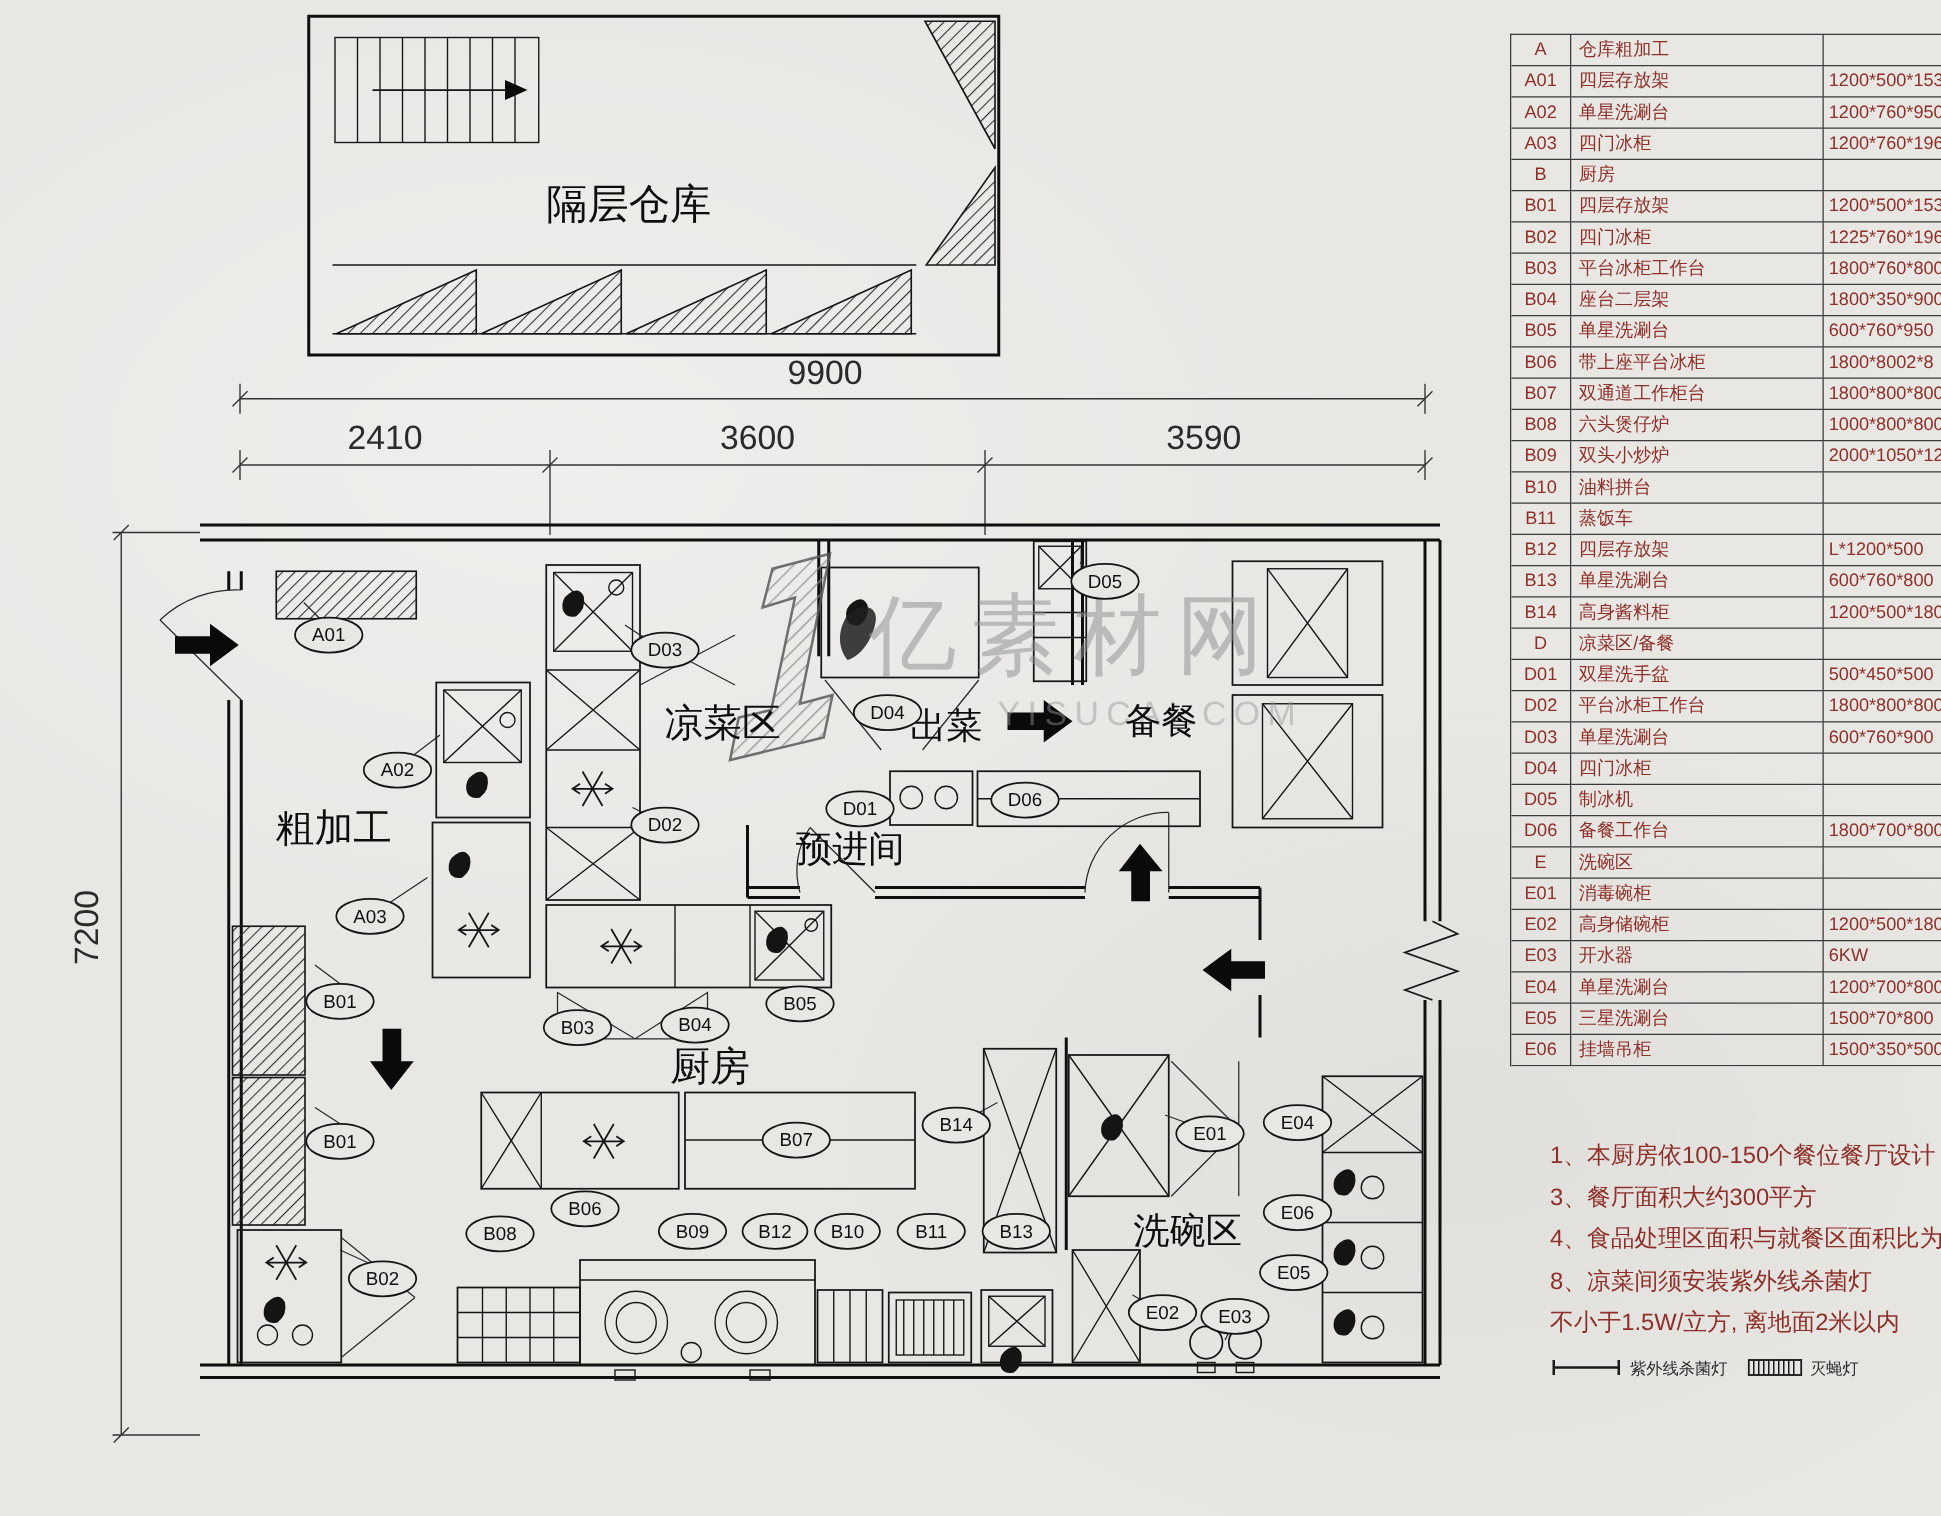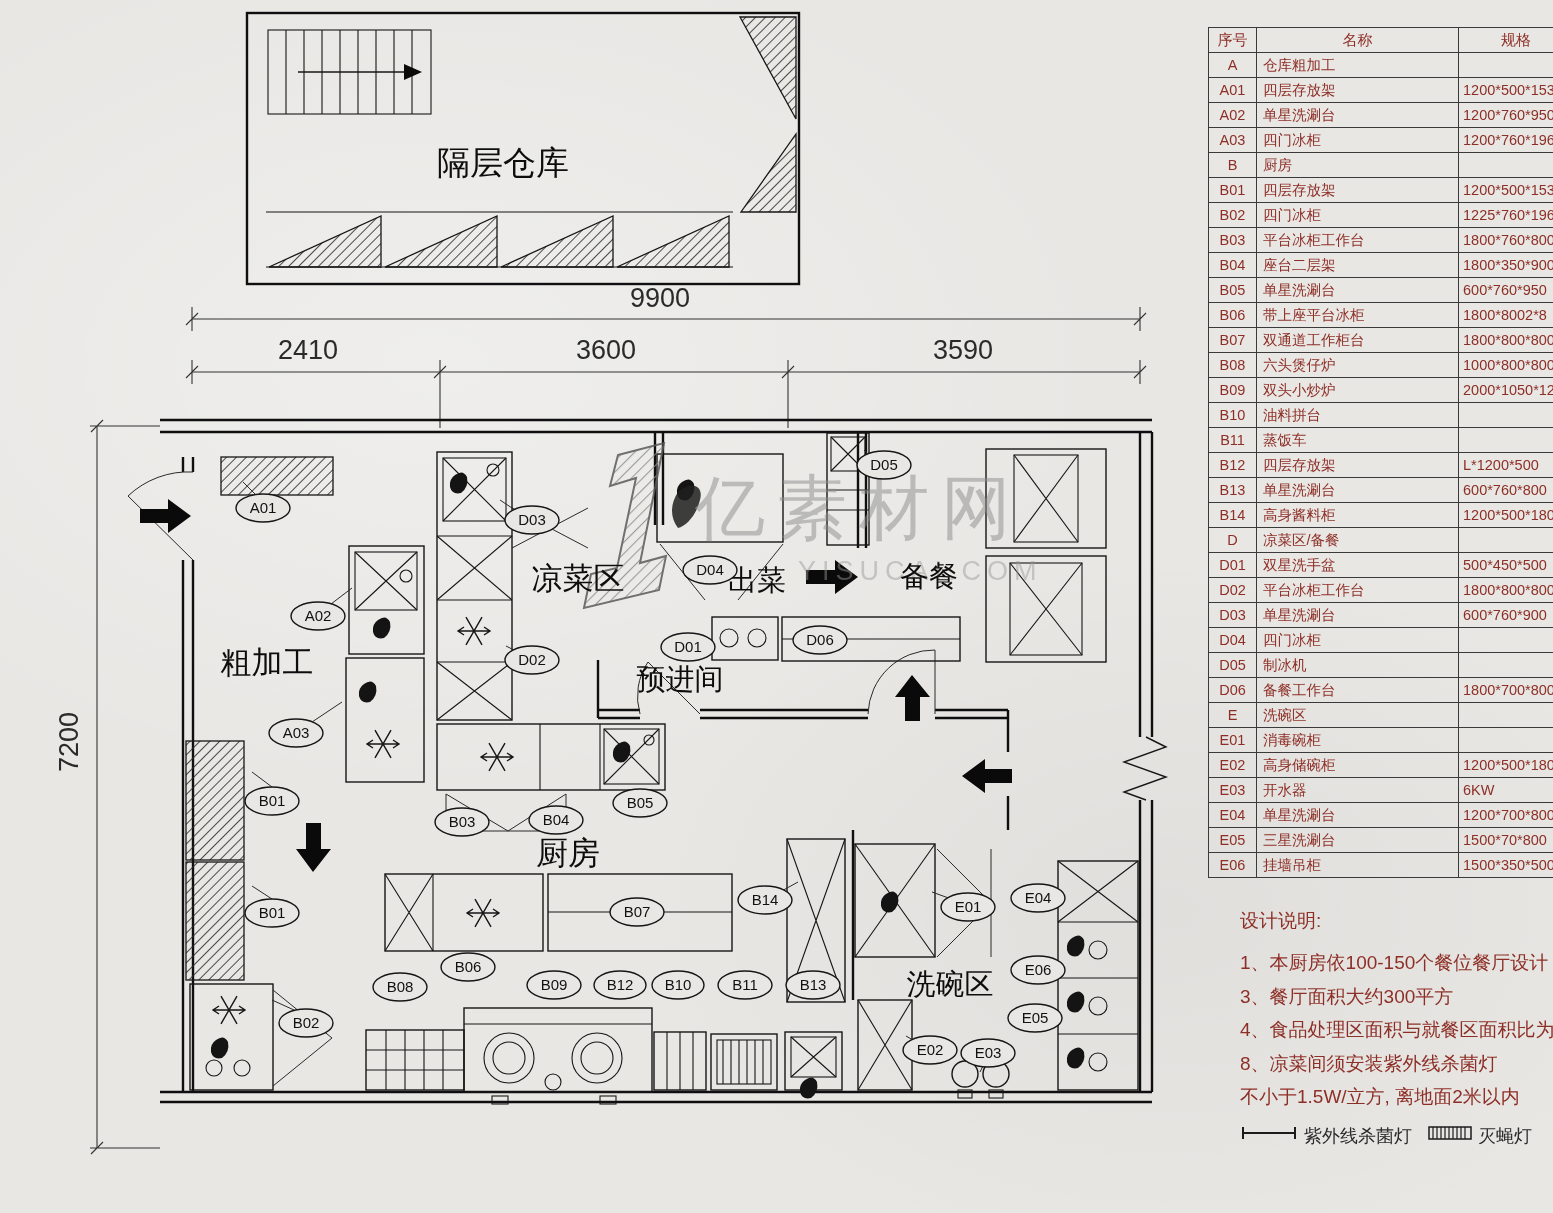--- a/index.html
+++ b/index.html
@@ -38,21 +38,21 @@
   .t-row .c1{text-align:center;}
   .t-row .c2{padding-left:6px;}
   .t-row .c3{padding-left:4px;}
   .t-head{font-size:15px;}
   .t-head .c2,.t-head .c3{text-align:center;padding-left:0;}
 
   
   .notes{position:absolute;left:1240px;top:908px;width:312px;color:#8e2f27;font-size:19px;}
   .notes-title{margin-bottom:12px;}
   .note-line{line-height:33.5px;white-space:nowrap;}
-  .legend{display:flex;align-items:center;margin-top:10px;color:#2b2b2b;font-size:18px;white-space:nowrap;}
+  .legend{display:flex;align-items:center;margin-top:10px;color:#2b2b2b;font-size:13px;white-space:nowrap;}
   .legend .sym{display:inline-block;margin-right:6px;}
   .legend .lab2{margin-left:16px;}
 </style>
 </head>
 <body>
 
 <div class="canvas">
 
   <svg width="1210" height="1213" viewBox="0 0 1210 1213" style="position:absolute;left:0;top:0">
     <defs>
@@ -444,25 +444,20 @@
           <text x="930" y="1055">E02</text>
         </g>
       <g class="tag">
           <ellipse cx="988" cy="1053" rx="27" ry="14"></ellipse>
           <text x="988" y="1058">E03</text>
         </g>
     </g>
   </svg>
 
   <div class="spec-table">
-    <div class="t-row t-head">
-      <div class="c1">序号</div>
-      <div class="c2">名称</div>
-      <div class="c3">规格</div>
-    </div>
     <div>
 
         <div class="t-row">
           <div class="c1">A</div>
           <div class="c2">仓库粗加工</div>
           <div class="c3"></div>
         </div>
 
         <div class="t-row">
           <div class="c1">A01</div>
@@ -653,21 +648,20 @@
 
         <div class="t-row">
           <div class="c1">E06</div>
           <div class="c2">挂墙吊柜</div>
           <div class="c3">1500*350*500</div>
         </div>
       </div>
   </div>
 
   <div class="notes">
-    <div class="notes-title">设计说明:</div>
     <div>
 
         <div class="note-line">1、本厨房依100-150个餐位餐厅设计</div>
 
 
         <div class="note-line">3、餐厅面积大约300平方</div>
 
         <div class="note-line">4、食品处理区面积与就餐区面积比为1:</div>
 
         <div class="note-line">8、凉菜间须安装紫外线杀菌灯</div>

